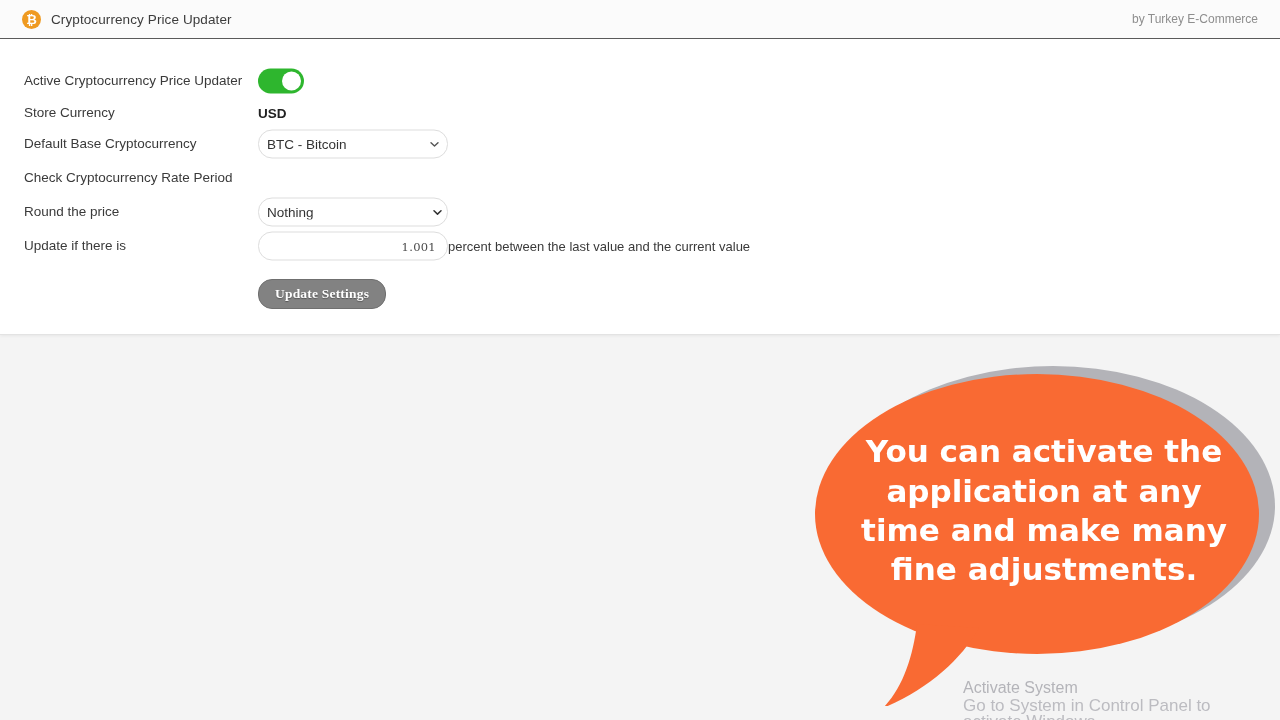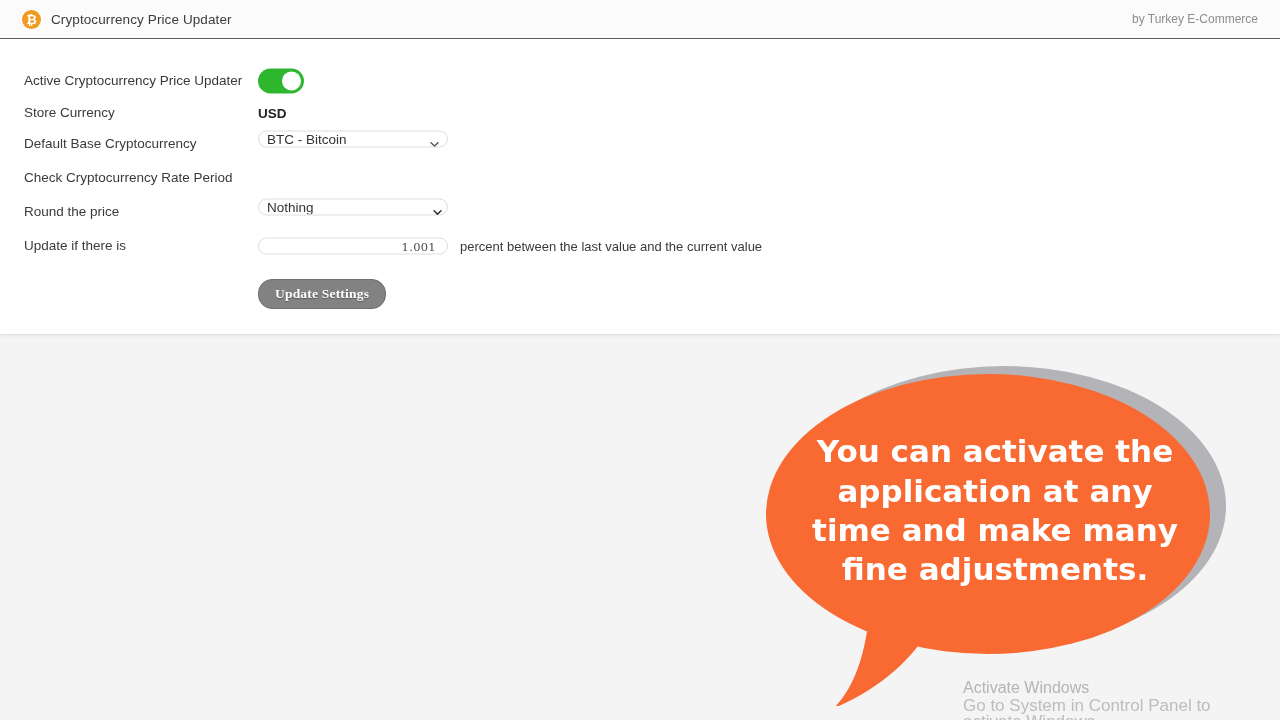--- a/index.html
+++ b/index.html
@@ -140,21 +140,21 @@
   .static-value {
     font-size: 13.5px;
     font-weight: bold;
     color: #222222;
   }
 
   
   .field {
     box-sizing: border-box;
     width: 190px;
-    height: 17px;
+    height: 29px;
     border: 1px solid #dddddd;
     border-radius: 14px;
     background: #ffffff;
     font-family: "Liberation Sans", sans-serif;
     font-size: 13.5px;
     color: #333333;
     padding: 0 8px;
     outline: none;
     appearance: none;
     -webkit-appearance: none;
@@ -193,21 +193,21 @@
   .num-field {
     text-align: right;
     font-family: "DejaVu Serif", serif;
     font-size: 11.5px;
     color: #4a4a4a;
     letter-spacing: 0.3px;
     padding-right: 11px;
   }
 
   .suffix-text {
-    margin-left: 12px;
+    margin-left: 0;
     font-size: 13px;
     color: #3a3a3a;
     white-space: nowrap;
   }
 
   
   .submit-btn {
     box-sizing: border-box;
     background: #828282;
     border: 1px solid #6f6f6f;
@@ -218,21 +218,21 @@
     font-weight: bold;
     padding: 6px 16px;
     cursor: pointer;
     text-shadow: 0 1px 1px rgba(0,0,0,0.35);
     letter-spacing: 0.2px;
   }
 
   
   .callout {
     position: absolute;
-    left: 760px;
+    left: 809px;
     top: 366px;
     width: 470px;
     height: 340px;
   }
   .callout svg { display: block; }
   .callout-text {
     position: absolute;
     left: 0;
     top: 0;
     width: 470px;
@@ -372,15 +372,15 @@
 
     <g>
       <ellipse cx="228" cy="148" rx="222" ry="140" fill="#F96A33"></ellipse>
       <path d="M108 258 C 104 290, 94 322, 74 342 C 118 324, 152 294, 170 262 Z" fill="#F96A33"></path>
     </g>
   </svg>
   <div class="callout-text">You can activate the application at any time and make many fine adjustments.</div>
 </div>
 
 <div class="watermark">
-  <div class="wm-title">Activate Windows</div>
+  <div class="wm-title">Activate System</div>
   <div class="wm-sub">Go to System in Control Panel to activate Windows.</div>
 </div>
 
 </body></html>

